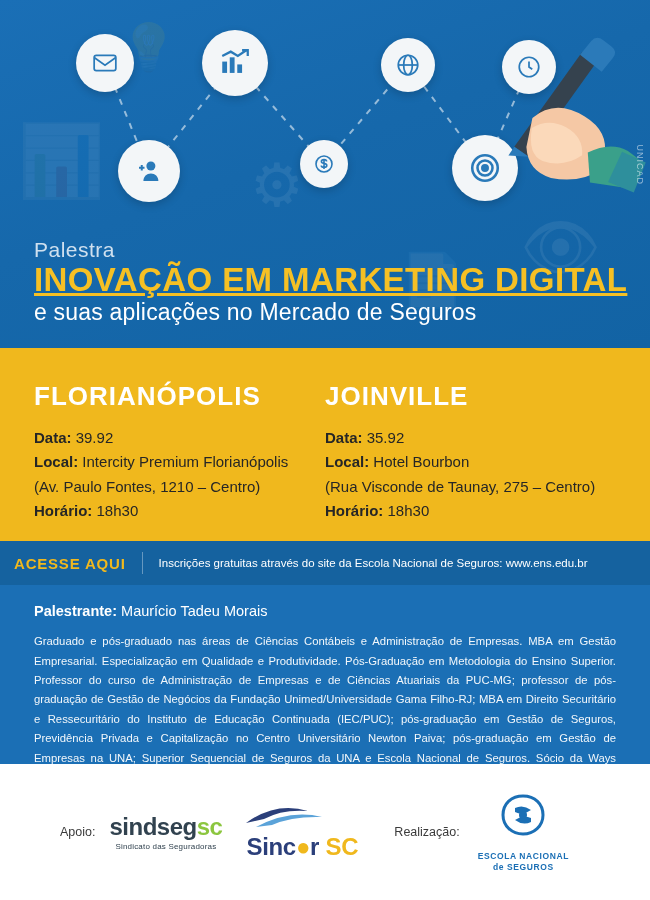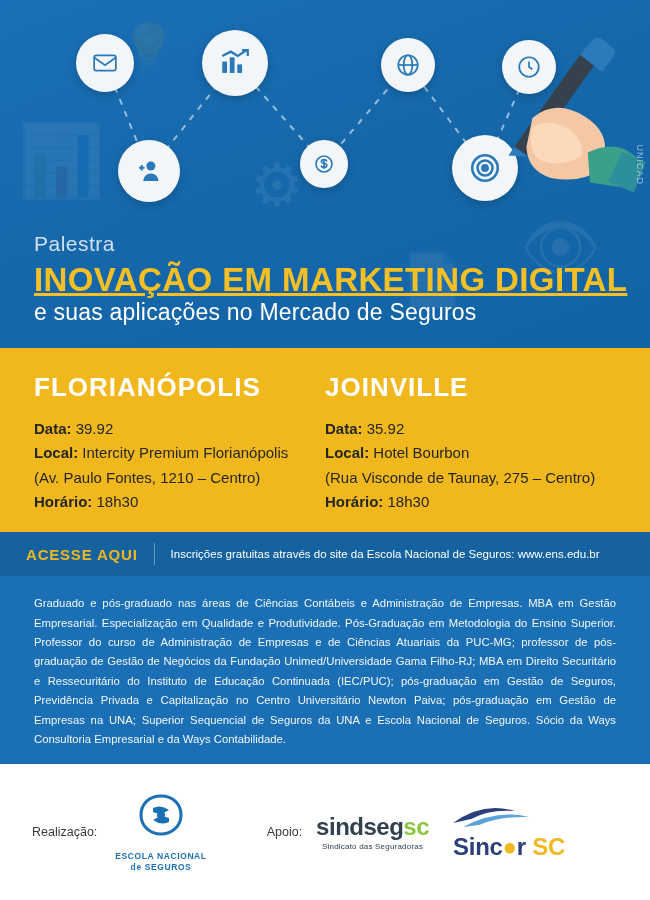--- a/index.html
+++ b/index.html
@@ -72,62 +72,61 @@
     letter-spacing: 1px;
     color: rgba(255,255,255,0.55);
   }
 
   .hero-text { position: absolute; left: 34px; bottom: 22px; right: 20px; }
   .kicker {
     font-size: 21px;
     color: #cfe0ef;
     font-weight: 300;
     letter-spacing: 0.5px;
-    margin-bottom: 6px;
   }
   .title-main {
     font-size: 33px;
     font-weight: bold;
     color: #f6c024;
     letter-spacing: 0.4px;
     line-height: 1.12;
     text-decoration: underline;
   }
   .title-sub {
     margin-top: 0;
     font-size: 23px;
     font-weight: 300;
     color: #ffffff;
     letter-spacing: 0.2px;
   }
 
   
   .cities {
     background: #f0b81d;
-    padding: 24px 34px 18px 34px;
+    padding: 33px 34px 18px 34px;
     display: flex;
     color: #2b2b2b;
   }
   .city { width: 50%; }
   .city-name {
     font-size: 26px;
     font-weight: bold;
     letter-spacing: 1px;
     color: #ffffff;
     margin-bottom: 14px;
   }
   .city-line { font-size: 15px; line-height: 1.62; color: #262626; }
   .city-line b { font-weight: bold; }
 
   
   .access {
     background: #15629f;
     display: flex;
     align-items: center;
-    padding: 11px 26px;
+    padding: 11px 14px;
   }
   .access-btn {
     color: #f0b81d;
     font-weight: bold;
     font-size: 15px;
     letter-spacing: 0.8px;
     white-space: nowrap;
   }
   .access-divider {
     width: 1px;
@@ -299,54 +298,58 @@
     </div>
   </div>
 
   <div class="access">
     <div class="access-btn">ACESSE AQUI</div>
     <div class="access-divider"></div>
     <div class="access-text">Inscrições gratuitas através do site da Escola Nacional de Seguros: www.ens.edu.br</div>
   </div>
 
   <div class="speaker">
+    <div class="speaker-name">
+      <b>Palestrante:</b>
+      <span>Maurício Tadeu Morais</span>
+    </div>
     <div class="speaker-bio">Graduado e pós-graduado nas áreas de Ciências Contábeis e Administração de Empresas. MBA em Gestão Empresarial. Especialização em Qualidade e Produtividade. Pós-Graduação em Metodologia do Ensino Superior. Professor do curso de Administração de Empresas e de Ciências Atuariais da PUC-MG; professor de pós-graduação de Gestão de Negócios da Fundação Unimed/Universidade Gama Filho-RJ; MBA em Direito Securitário e Ressecuritário do Instituto de Educação Continuada (IEC/PUC); pós-graduação em Gestão de Seguros, Previdência Privada e Capitalização no Centro Universitário Newton Paiva; pós-graduação em Gestão de Empresas na UNA; Superior Sequencial de Seguros da UNA e Escola Nacional de Seguros. Sócio da Ways Consultoria Empresarial e da Ways Contabilidade.</div>
   </div>
 
   <div class="footer">
+    <div class="footer-col" style="margin-left:60px;">
+      <div class="f-label">Apoio:</div>
+
+      <div class="sind-wrap">
+        <div class="sind-name">
+          <span>sindseg</span><span class="sc">sc</span>
+        </div>
+        <div class="sind-sub">Sindicato das Seguradoras</div>
+      </div>
+
+      <div class="sincor-wrap">
+        <svg width="120" height="26" viewBox="0 0 120 26">
+          <path d="M4 20 q30 -22 62 -12 q-26 -2 -44 8 z" fill="#2b3f7a"></path>
+          <path d="M14 24 q34 -18 66 -10 q-30 -1 -50 8 z" fill="#5ba3d9"></path>
+        </svg>
+        <div class="sincor-name">
+          <span>Sinc</span><span style="color:#f0b81d;">●</span><span>r</span>
+          <span class="sc">SC</span>
+        </div>
+      </div>
+    </div>
+
     <div class="footer-col" style="margin-left:32px;">
       <div class="f-label">Realização:</div>
       <div class="ens-logo">
         <svg width="56" height="52" viewBox="0 0 56 52">
           <path d="M28 4 C16 4 8 12 8 23 c0 11 9 19 20 19 c11 0 20-8 20-19 C48 12 40 4 28 4 z" fill="none" stroke="#1b6fb5" stroke-width="3"></path>
           <path d="M20 16 q8 -4 16 2 q-8 6 -16 2 z" fill="#1b6fb5"></path>
           <path d="M36 30 q-8 4 -16 -2 q8 -6 16 -2 z" fill="#1b6fb5"></path>
           <circle cx="28" cy="23" r="4" fill="#1b6fb5"></circle>
         </svg>
         <div class="ens-name">ESCOLA NACIONAL</div>
         <div class="ens-name" style="margin-top:0">de SEGUROS</div>
       </div>
     </div>
-
-    <div class="footer-col" style="margin-left:60px;">
-      <div class="f-label">Apoio:</div>
-
-      <div class="sind-wrap">
-        <div class="sind-name">
-          <span>sindseg</span><span class="sc">sc</span>
-        </div>
-        <div class="sind-sub">Sindicato das Seguradoras</div>
-      </div>
-
-      <div class="sincor-wrap">
-        <svg width="120" height="26" viewBox="0 0 120 26">
-          <path d="M4 20 q30 -22 62 -12 q-26 -2 -44 8 z" fill="#2b3f7a"></path>
-          <path d="M14 24 q34 -18 66 -10 q-30 -1 -50 8 z" fill="#5ba3d9"></path>
-        </svg>
-        <div class="sincor-name">
-          <span>Sinc</span><span style="color:#f0b81d;">●</span><span>r</span>
-          <span class="sc">SC</span>
-        </div>
-      </div>
-    </div>
   </div>
 
 </div>
 
 </body></html>

